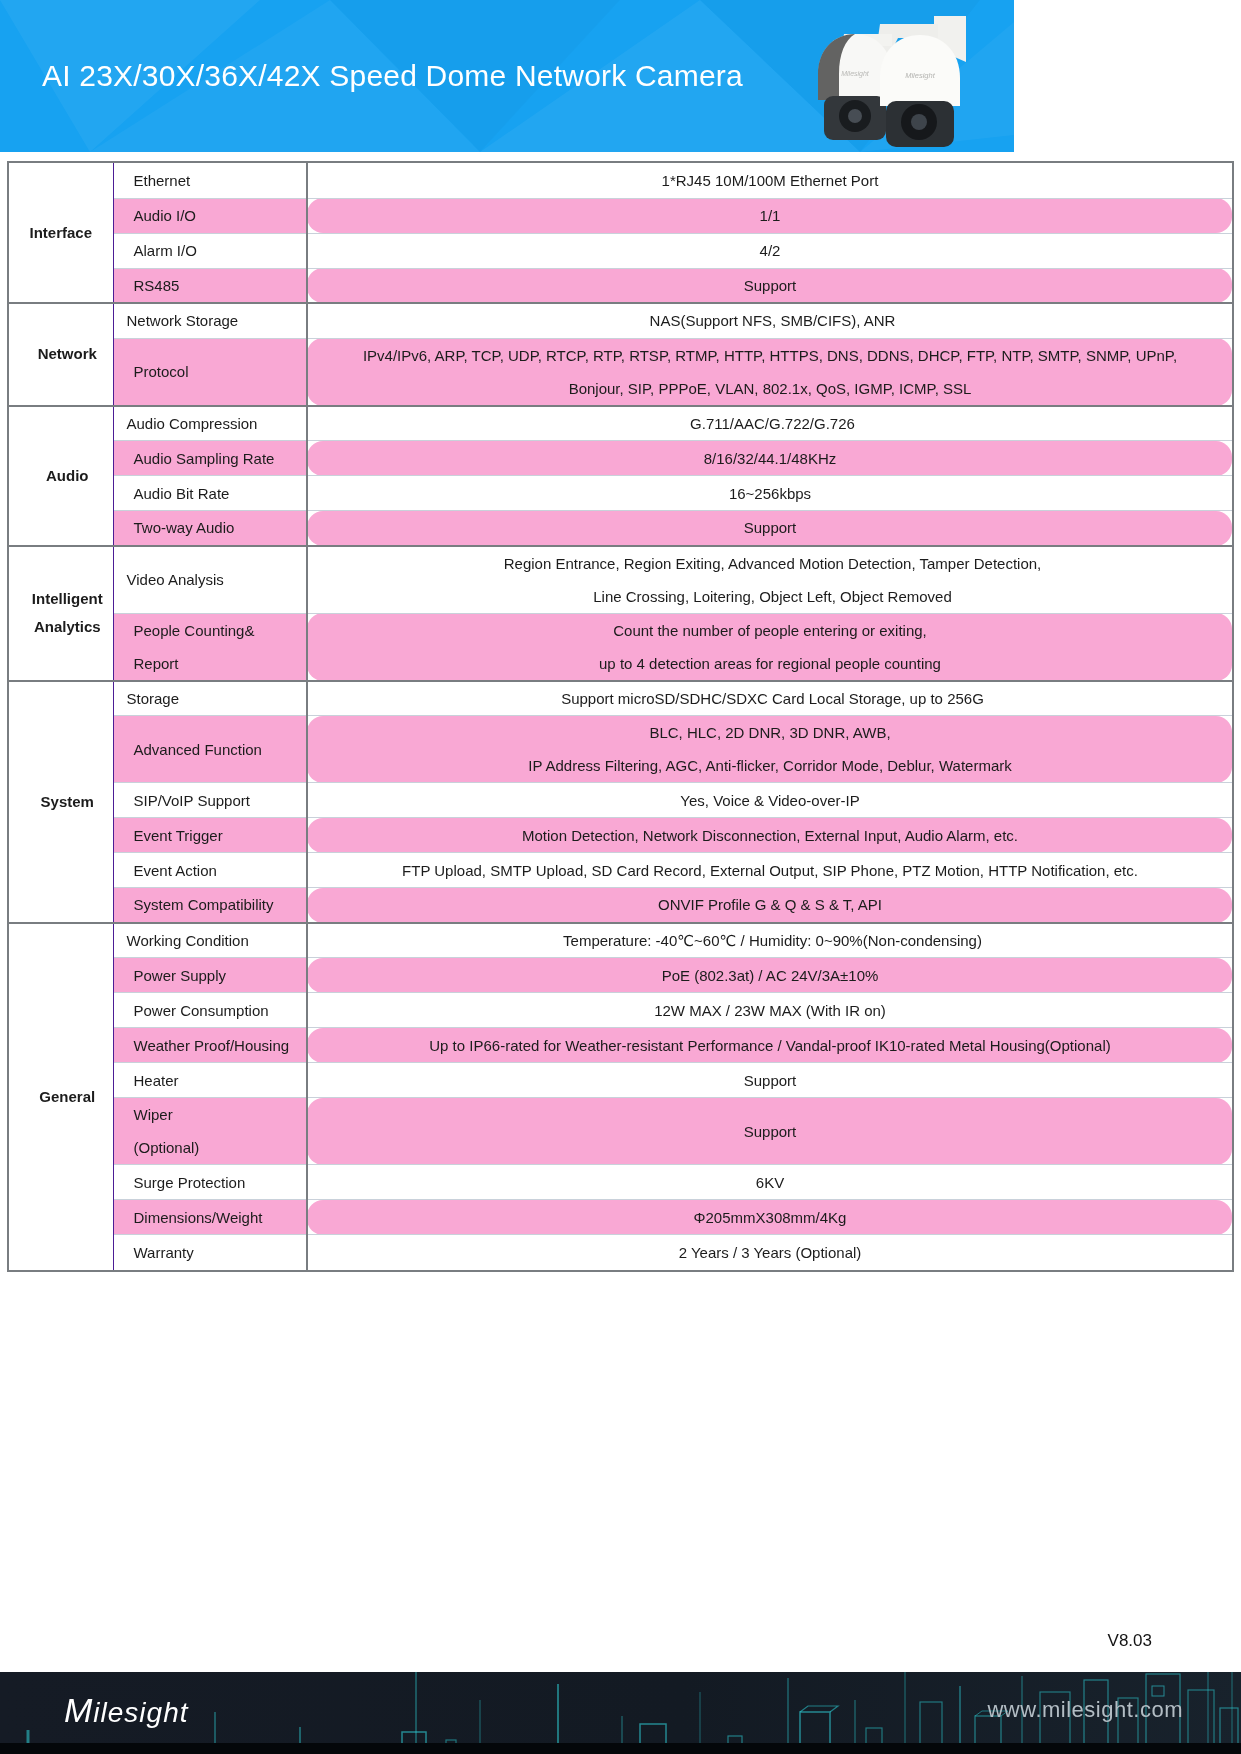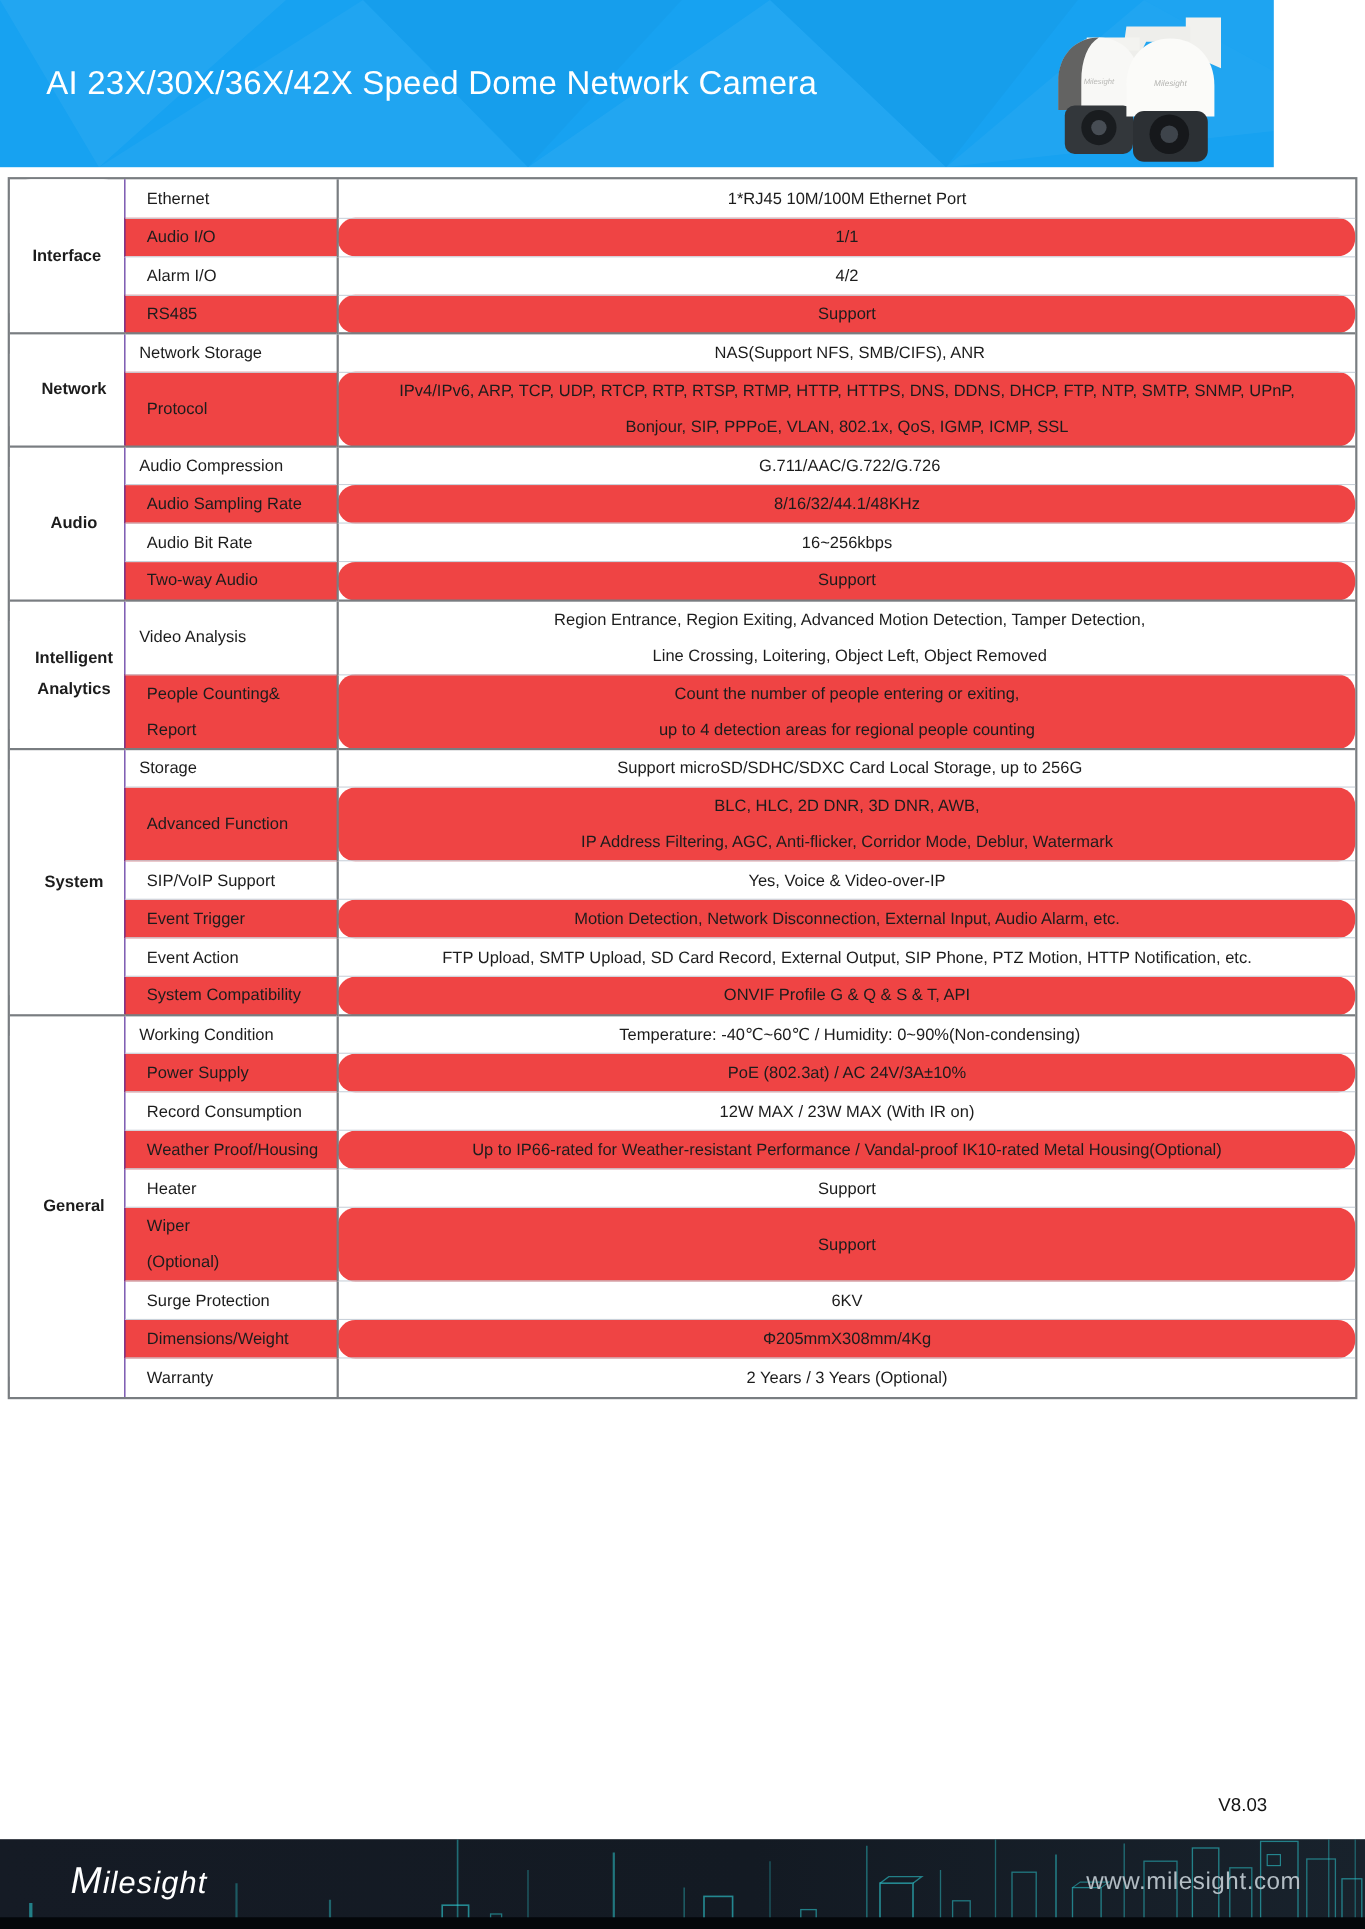--- a/index.html
+++ b/index.html
@@ -1,39 +1,39 @@
 <!DOCTYPE html>
 <html><head>
 <meta charset="utf-8">
 <style>
   * { margin:0; padding:0; box-sizing:border-box; }
   body { font-family:"Liberation Sans","DejaVu Sans",sans-serif; background:#ffffff; }
   .page { position:relative; width:1241px; height:1754px; background:#ffffff; overflow:hidden; }
 
   
-  .header { position:absolute; top:0; left:0; width:1158px; height:152px; background:#17a2f1; overflow:hidden; }
+  .header { position:absolute; top:0; left:0; width:1014px; height:152px; background:#17a2f1; overflow:hidden; }
   .header .poly { position:absolute; top:0; left:0; }
   .title { position:absolute; left:42px; top:50%; transform:translateY(-50%); color:#ffffff;
            font-size:30px; font-weight:400; letter-spacing:0.2px; white-space:nowrap; }
   .cams { position:absolute; right:30px; top:4px; }
 
   
   .spec-wrap { position:absolute; left:7px; top:161px; width:1227px; border:2px solid #797d81; }
   table.spec { width:100%; border-collapse:collapse; table-layout:fixed; }
   table.spec td { border-top:1px solid #c9d1da; vertical-align:middle; color:#1c1c1c; font-size:15px; }
   table.spec tr:first-child td { border-top:none; }
   table.spec tr.group-start td { border-top:2px solid #797d81;padding-left:13px; }
   td.cat { text-align:center; font-weight:bold; font-size:16px; background:#ffffff;border-radius:19px; }
   td.cat .cell-line { line-height:28px; }
   td.lbl { border-left:1px solid #4c1d95; border-right:2px solid #797d81; padding-left:20px; text-align:left; }
   td.val { text-align:center; padding:0 8px;border-radius:16px; }
   tr.single td { height:35px; }
   tr.double td { height:57px; }
   .cell-line { line-height:33px; }
-  tr.shade td.lbl, tr.shade td.val { background:#ef4444;margin-top:41px; }
+  tr.shade td.lbl, tr.shade td.val { background:#f9a8d4;margin-top:41px; }
 
   
   .version { position:absolute; top:1631px; right:89px; font-size:17px; color:#141414; }
 
   
   .footer { position:absolute; left:0; bottom:0; width:1241px; height:82px;
             background:linear-gradient(90deg,#151b25 0%,#131a23 55%,#18222c 100%);
             overflow:hidden; display:flex; align-items:center; justify-content:space-between;
             padding:0 58px 6px 64px; }
   .footer .art { position:absolute; top:0; left:0; }
@@ -271,21 +271,21 @@
           <tr class="shade single">
             <td class="lbl">
               <div class="cell-line">Power Supply</div>
             </td>
             <td class="val">
               <div class="cell-line">PoE (802.3at) / AC 24V/3A±10%</div>
             </td>
           </tr>
           <tr class="single">
             <td class="lbl">
-              <div class="cell-line">Record Consumption</div>
+              <div class="cell-line">Power Consumption</div>
             </td>
             <td class="val">
               <div class="cell-line">12W MAX / 23W MAX (With IR on)</div>
             </td>
           </tr>
           <tr class="shade single">
             <td class="lbl">
               <div class="cell-line">Weather Proof/Housing</div>
             </td>
             <td class="val">

